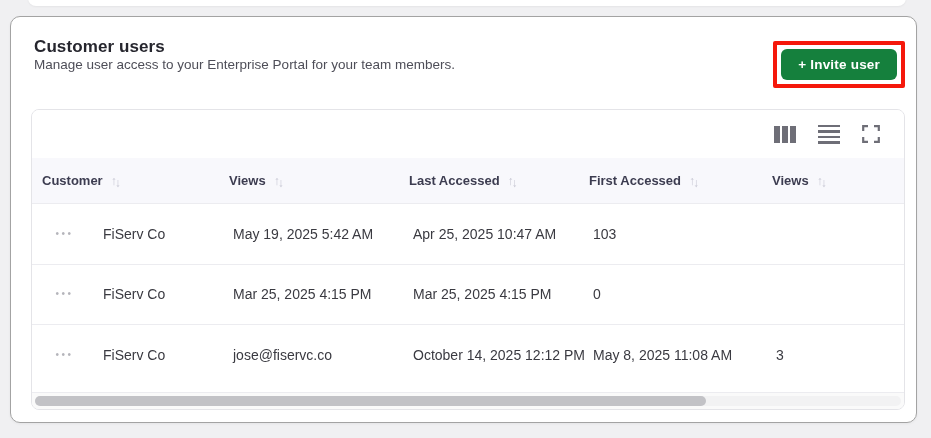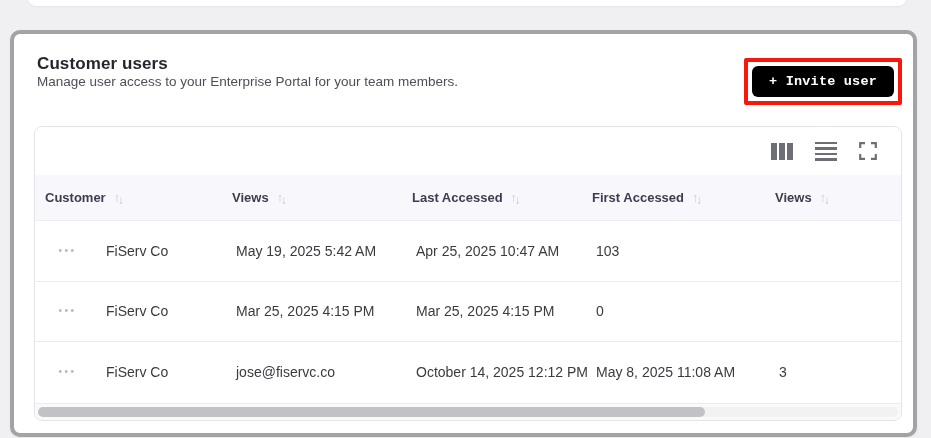--- a/index.html
+++ b/index.html
@@ -12,38 +12,38 @@
   }
 
   
   .top-strip {
     position: absolute; left: 28px; top: -6px; width: 878px; height: 12px;
     background: #ffffff; border-radius: 0 0 8px 8px;
     box-shadow: 0 1px 2px rgba(0,0,0,0.05);
   }
 
   .card {
-    position: absolute; left: 10px; top: 30px; width: 907px; height: 407px;
+    position: absolute; left: 10px; top: 16px; width: 907px; height: 407px;
     background: #ffffff; border-radius: 10px;
-    border: 4px solid #a3a3a3;
+    border: 1px solid #a3a3a3;
     box-shadow: 0 1px 3px rgba(0,0,0,0.05);
   }
 
   .card-header { position: relative; padding: 20px 20px 0 23px; height: 78px; }
   .page-title { font-size: 17px; font-weight: 700; color: #26262e; letter-spacing: .1px; }
   .page-subtitle { font-size: 13.5px; color: #4e4e58; }
 
   .annotation-box {
     position: absolute; top: 24px; right: 11px;
     border: 4px solid #f5180b; padding: 4px; border-radius: 2px;
   }
   .invite-btn {
     display: block; border: none; cursor: pointer;
-    background: #000000; color: #ffffff;
-    font-family: Liberation Mono, monospace;
+    background: #15803d; color: #ffffff;
+    font-family: Liberation Sans, sans-serif;
     font-size: 13.5px; font-weight: 700;
     padding: 8px 17px; border-radius: 6px; letter-spacing: .2px;
   }
 
   .table-panel {
     position: absolute; left: 20px; right: 11px; top: 92px; bottom: 12px;
     border: 1px solid #e4e4e8; border-radius: 8px; background: #ffffff;
     display: flex; flex-direction: column; overflow: hidden;
   }
 

